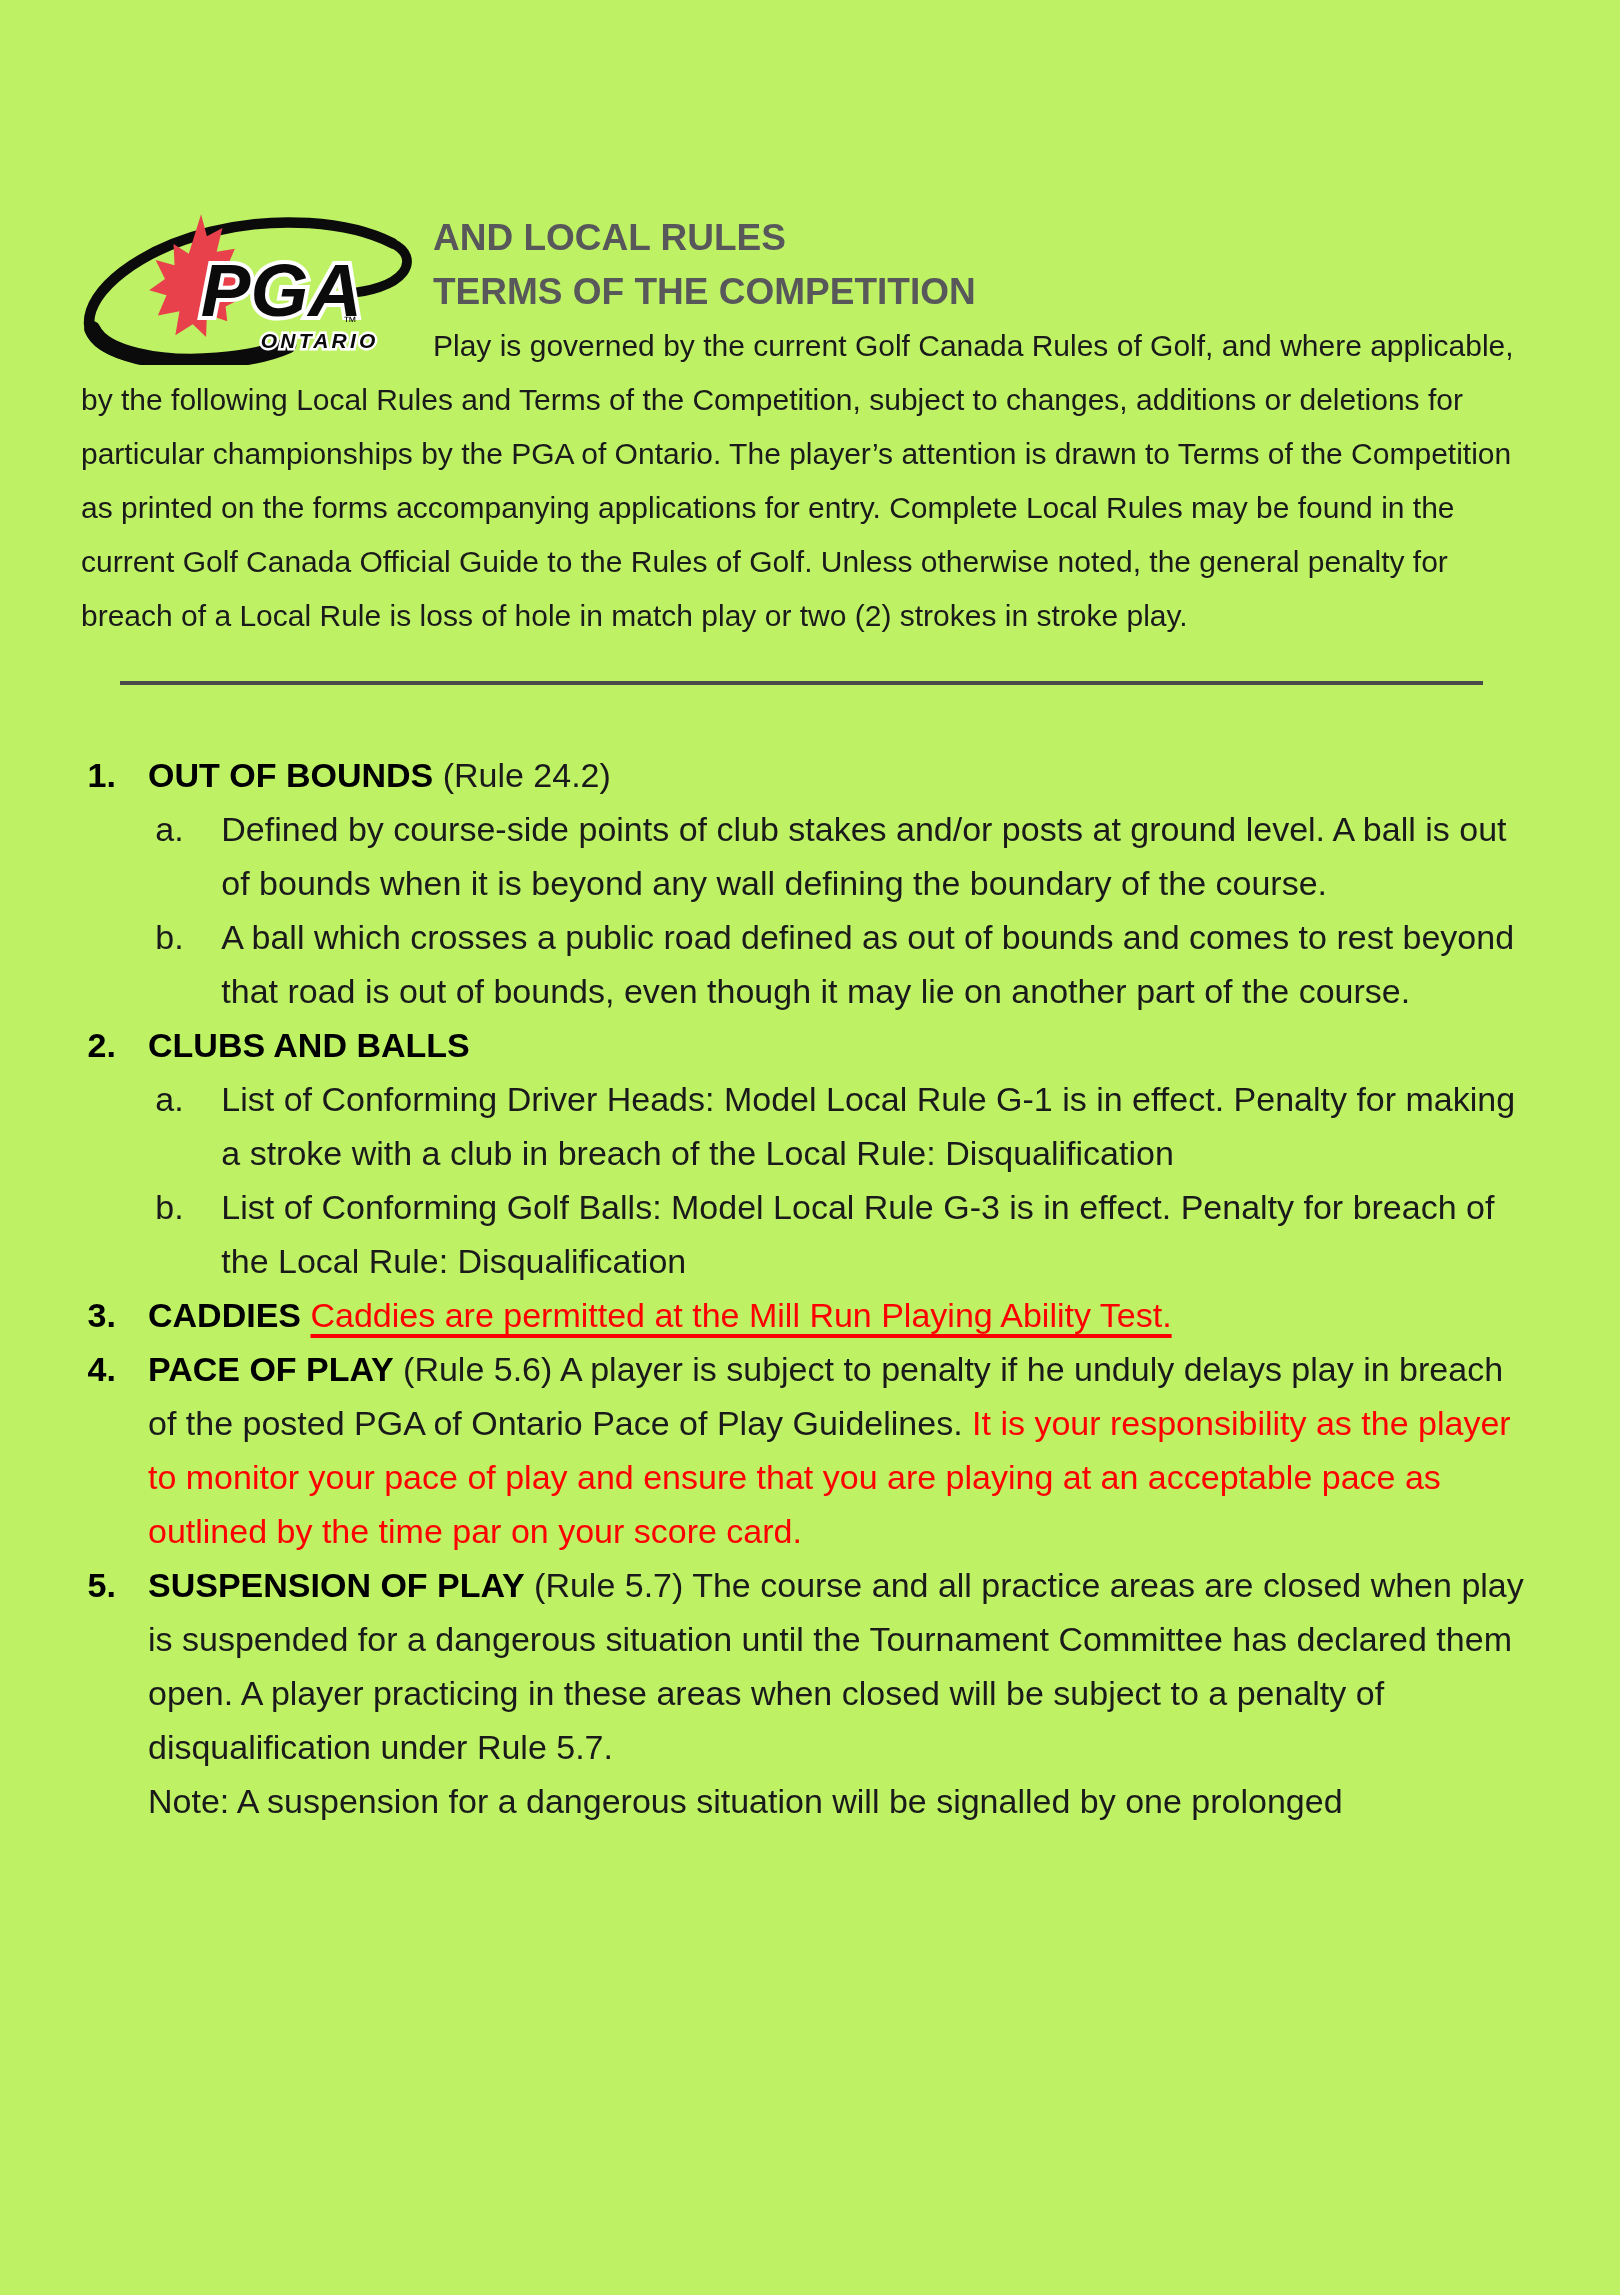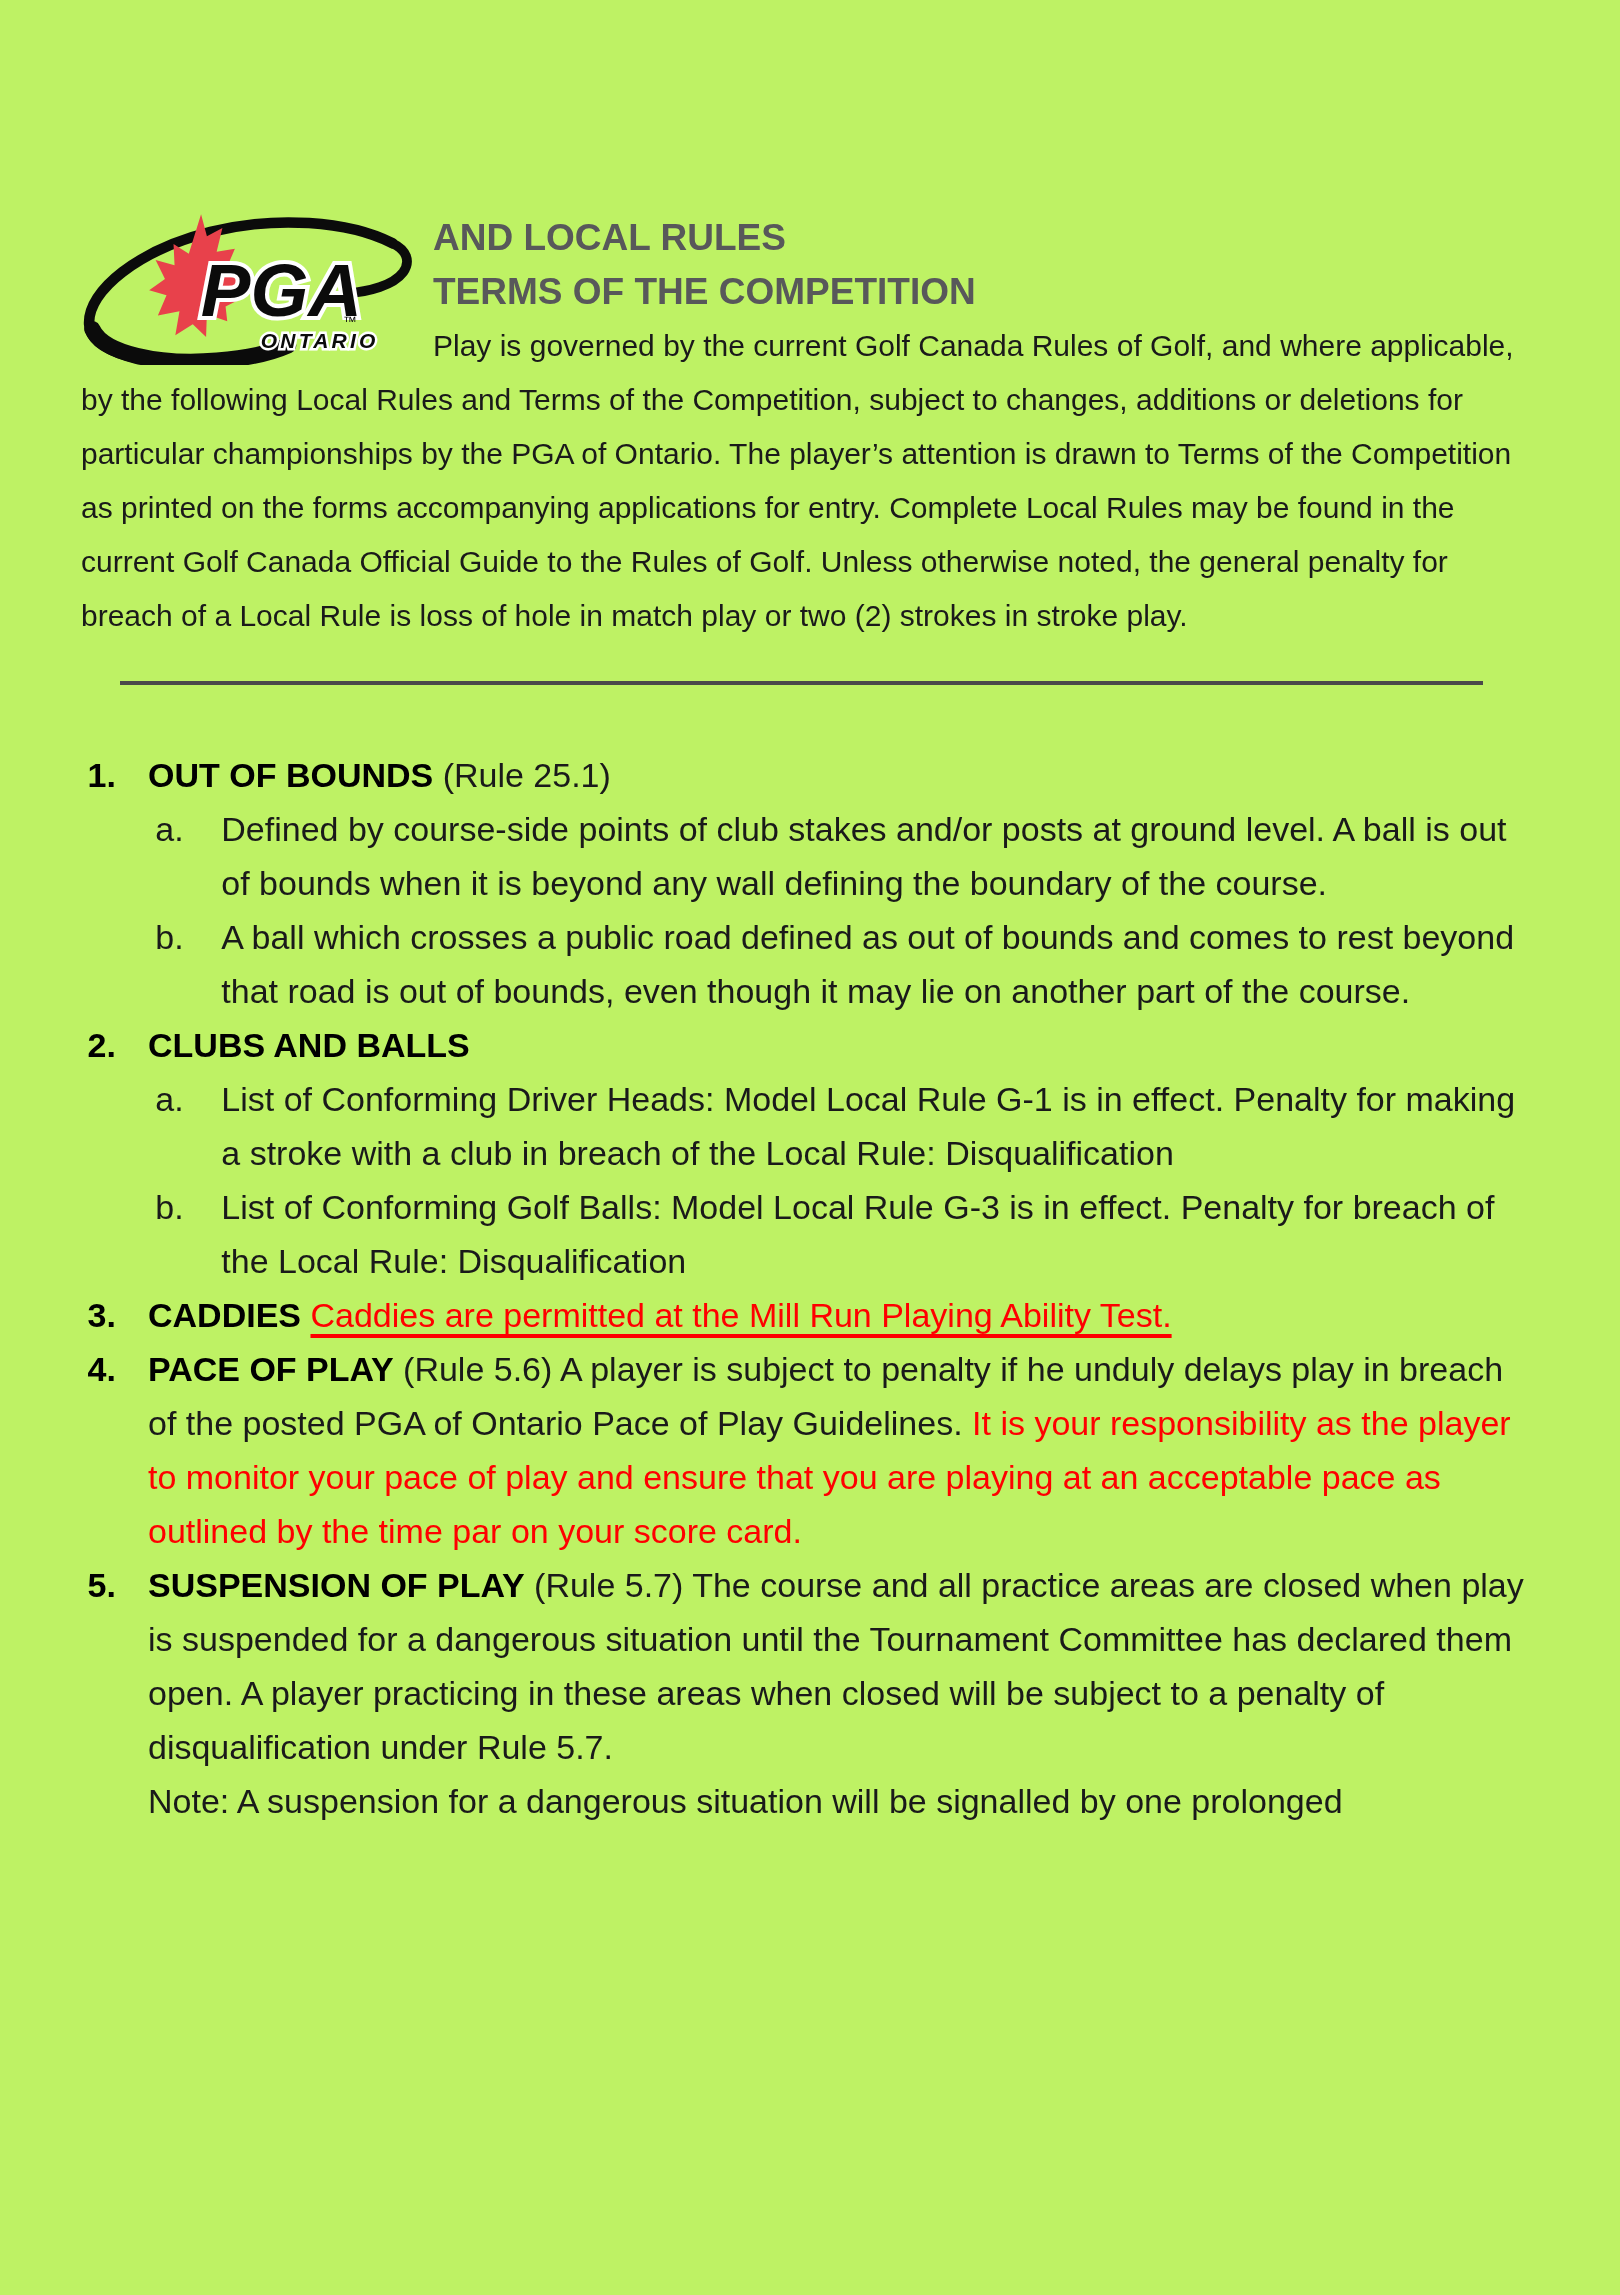--- a/index.html
+++ b/index.html
@@ -99,21 +99,21 @@
     </h1>
 
     <p class="intro">Play is governed by the current Golf Canada Rules of Golf, and where applicable, by the following Local Rules and Terms of the Competition, subject to changes, additions or deletions for particular championships by the PGA of Ontario. The player’s attention is drawn to Terms of the Competition as printed on the forms accompanying applications for entry. Complete Local Rules may be found in the current Golf Canada Official Guide to the Rules of Golf. Unless otherwise noted, the general penalty for breach of a Local Rule is loss of hole in match play or two (2) strokes in stroke play.</p>
 
     <div class="divider"></div>
 
     <div class="rules">
         <div class="rule-item">
           <div class="rule-num">1.</div>
           <div class="rule-body">
-            <div class="rule-text"><span class="rule-heading">OUT OF BOUNDS</span><span class="rule-ref"> (Rule 25.1)</span></div>
+            <div class="rule-text"><span class="rule-heading">OUT OF BOUNDS</span><span class="rule-ref"> (Rule 24.2)</span></div>
             <div class="sub-item">
               <div class="sub-letter">a.</div>
               <div class="sub-body"><span>Defined by course-side points of club stakes and/or posts at ground level. A ball is out of bounds when it is beyond any wall defining the boundary of the course.</span></div>
             </div>
             <div class="sub-item">
               <div class="sub-letter">b.</div>
               <div class="sub-body"><span>A ball which crosses a public road defined as out of bounds and comes to rest beyond that road is out of bounds, even though it may lie on another part of the course.</span></div>
             </div>
           </div>
         </div>

